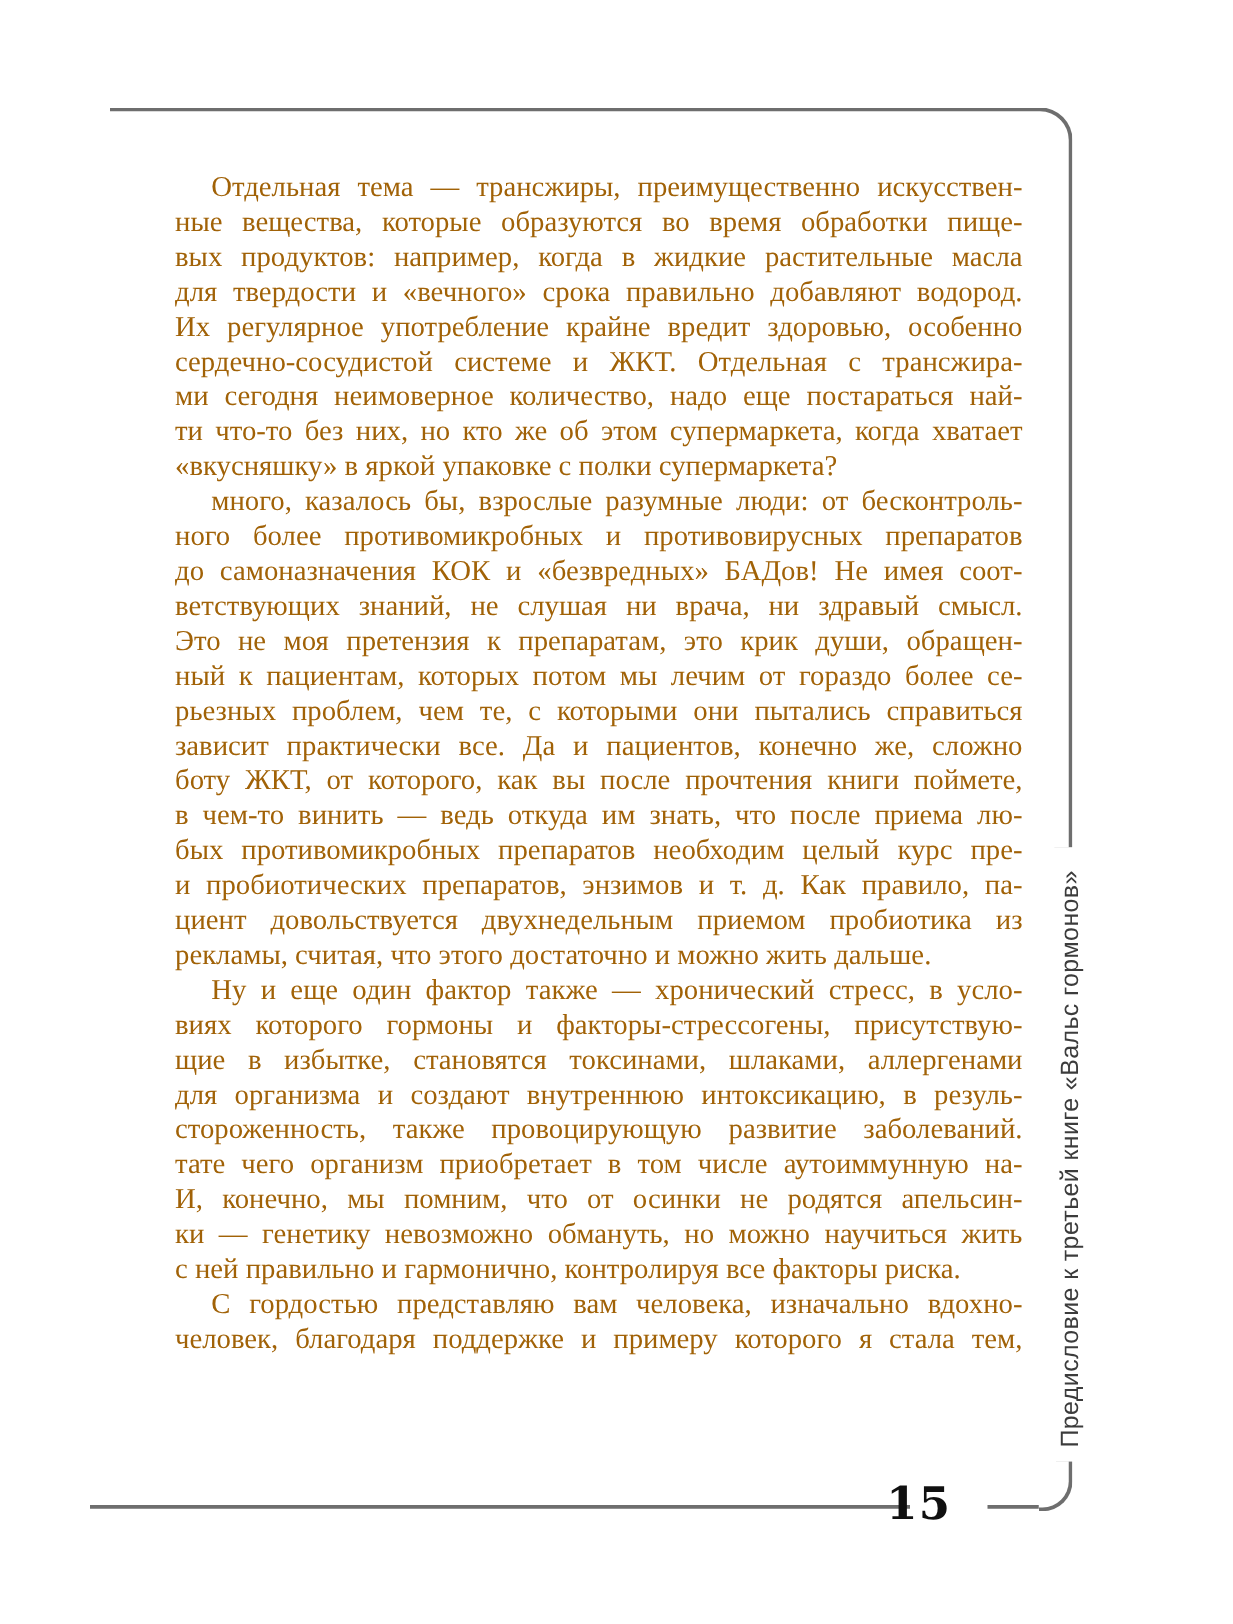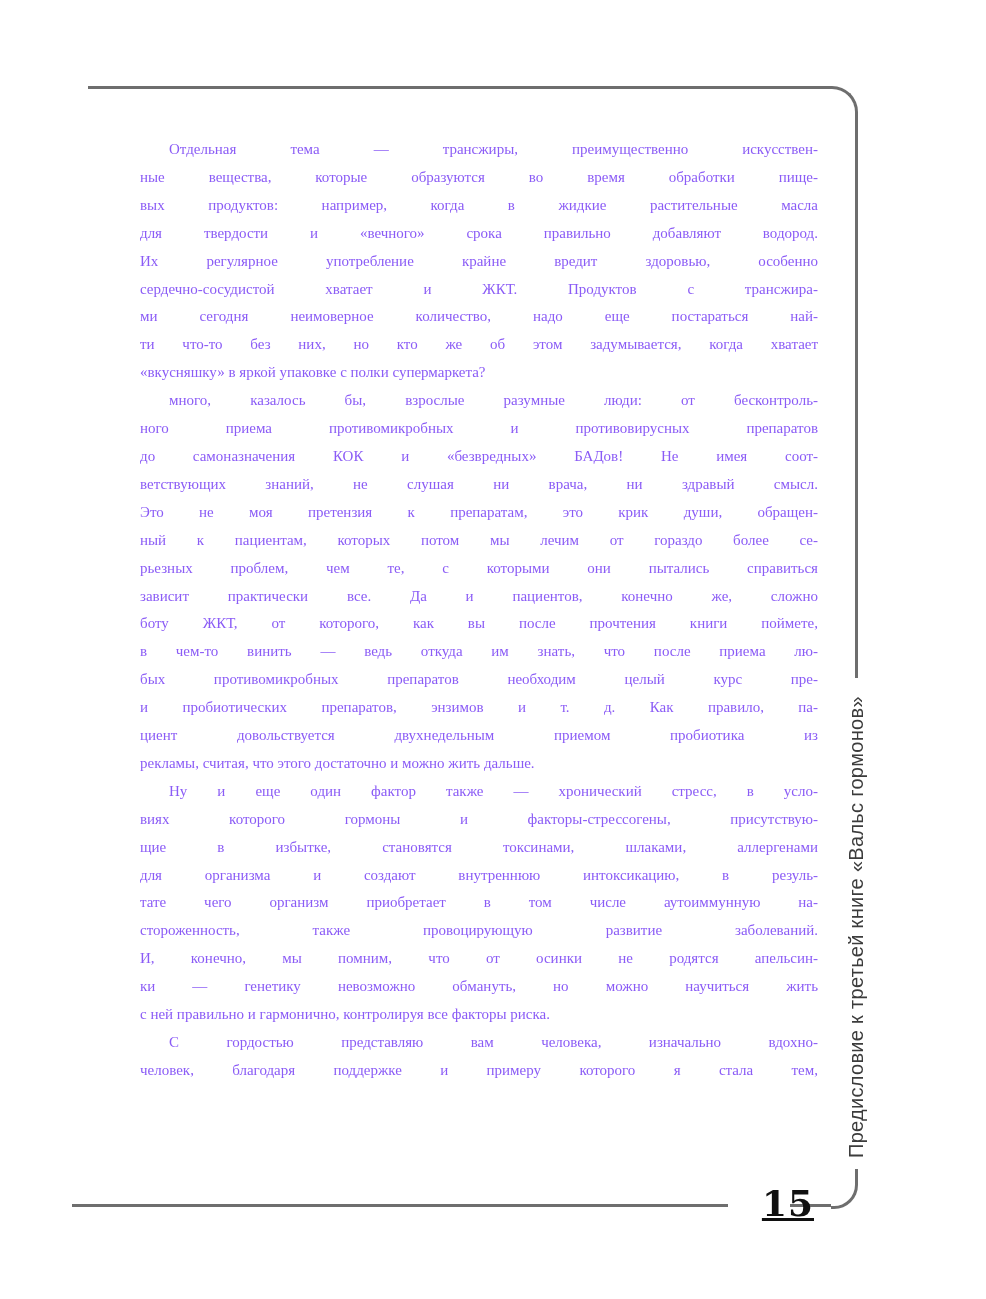--- a/index.html
+++ b/index.html
@@ -48,52 +48,51 @@
   .rule-bottom-mini {
     position: absolute;
     left: 790px;
     top: 1204px;
     width: 41px;
     height: 3px;
     background: #6e6e6e;
   }
   .page-number {
     position: absolute;
-    left: 752px;
+    left: 704px;
     top: 1184px;
     width: 62px;
-    text-align: right;
+    text-align: center;
     font-family: "DejaVu Serif", serif;
     font-weight: bold;
     font-size: 36px;
     line-height: 38px;
     color: #101010;
     letter-spacing: 1px;
-    text-decoration: underline;
   }
   .sidebar-title {
     position: absolute;
     left: 845px;
     top: 1158px;
     transform: rotate(-90deg);
     transform-origin: 0 0;
     white-space: nowrap;
     font-family: "Liberation Sans", sans-serif;
     font-size: 20px;
     color: #3c3c3c;
     letter-spacing: 0.3px;
   }
   .body-text {
     position: absolute;
     left: 140px;
     top: 136px;
     width: 678px;
-    font-size: 15px;
+    font-size: 23px;
     line-height: 27.9px;
-    color: #8b5cf6;
+    color: #a16207;
   }
   .para { margin: 0; }
   .line {
     white-space: nowrap;
     text-align: justify;
     text-align-last: justify;
   }
   .para .line:first-child { text-indent: 29px; }
   .line.end {
     text-align-last: left;
@@ -111,48 +110,48 @@
 
   <div class="sidebar-title">Предисловие к третьей книге «Вальс гормонов»</div>
 
   <div class="body-text">
       <div class="para">
         <div class="line">Отдельная тема — трансжиры, преимущественно искусствен-</div>
         <div class="line">ные вещества, которые образуются во время обработки пище-</div>
         <div class="line">вых продуктов: например, когда в жидкие растительные масла</div>
         <div class="line">для твердости и «вечного» срока правильно добавляют водород.</div>
         <div class="line">Их регулярное употребление крайне вредит здоровью, особенно</div>
-        <div class="line">сердечно-сосудистой хватает и ЖКТ. Продуктов с трансжира-</div>
+        <div class="line">сердечно-сосудистой системе и ЖКТ. Отдельная с трансжира-</div>
         <div class="line">ми сегодня неимоверное количество, надо еще постараться най-</div>
-        <div class="line">ти что-то без них, но кто же об этом задумывается, когда хватает</div>
+        <div class="line">ти что-то без них, но кто же об этом супермаркета, когда хватает</div>
         <div class="line end">«вкусняшку» в яркой упаковке с полки супермаркета?</div>
       </div>
       <div class="para">
         <div class="line">много, казалось бы, взрослые разумные люди: от бесконтроль-</div>
-        <div class="line">ного приема противомикробных и противовирусных препаратов</div>
+        <div class="line">ного более противомикробных и противовирусных препаратов</div>
         <div class="line">до самоназначения КОК и «безвредных» БАДов! Не имея соот-</div>
         <div class="line">ветствующих знаний, не слушая ни врача, ни здравый смысл.</div>
         <div class="line">Это не моя претензия к препаратам, это крик души, обращен-</div>
         <div class="line">ный к пациентам, которых потом мы лечим от гораздо более се-</div>
         <div class="line">рьезных проблем, чем те, с которыми они пытались справиться</div>
         <div class="line">зависит практически все. Да и пациентов, конечно же, сложно</div>
         <div class="line">боту ЖКТ, от которого, как вы после прочтения книги поймете,</div>
         <div class="line">в чем-то винить — ведь откуда им знать, что после приема лю-</div>
         <div class="line">бых противомикробных препаратов необходим целый курс пре-</div>
         <div class="line">и пробиотических препаратов, энзимов и т. д. Как правило, па-</div>
         <div class="line">циент довольствуется двухнедельным приемом пробиотика из</div>
         <div class="line end">рекламы, считая, что этого достаточно и можно жить дальше.</div>
       </div>
       <div class="para">
         <div class="line">Ну и еще один фактор также — хронический стресс, в усло-</div>
         <div class="line">виях которого гормоны и факторы-стрессогены, присутствую-</div>
         <div class="line">щие в избытке, становятся токсинами, шлаками, аллергенами</div>
         <div class="line">для организма и создают внутреннюю интоксикацию, в резуль-</div>
+        <div class="line">стороженность, также провоцирующую развитие заболеваний.</div>
         <div class="line">тате чего организм приобретает в том числе аутоиммунную на-</div>
-        <div class="line">стороженность, также провоцирующую развитие заболеваний.</div>
         <div class="line">И, конечно, мы помним, что от осинки не родятся апельсин-</div>
         <div class="line">ки — генетику невозможно обмануть, но можно научиться жить</div>
         <div class="line end">с ней правильно и гармонично, контролируя все факторы риска.</div>
       </div>
       <div class="para">
         <div class="line">С гордостью представляю вам человека, изначально вдохно-</div>
         <div class="line">человек, благодаря поддержке и примеру которого я стала тем,</div>
       </div>
     </div>
 

